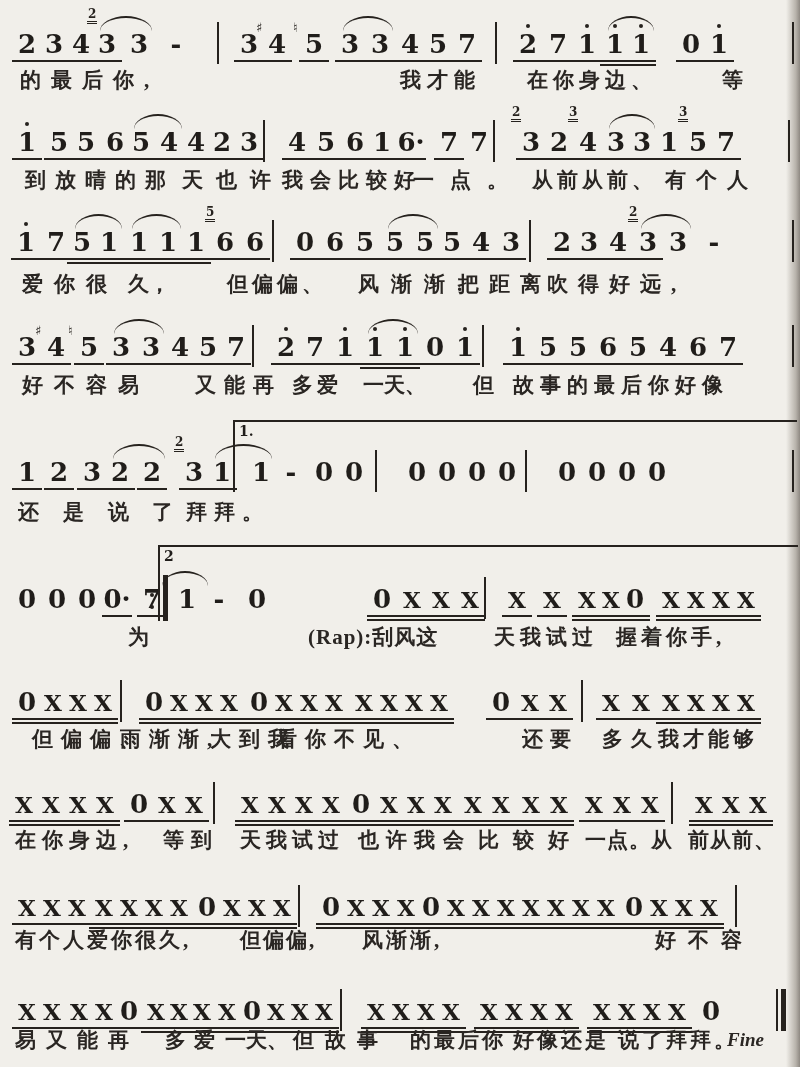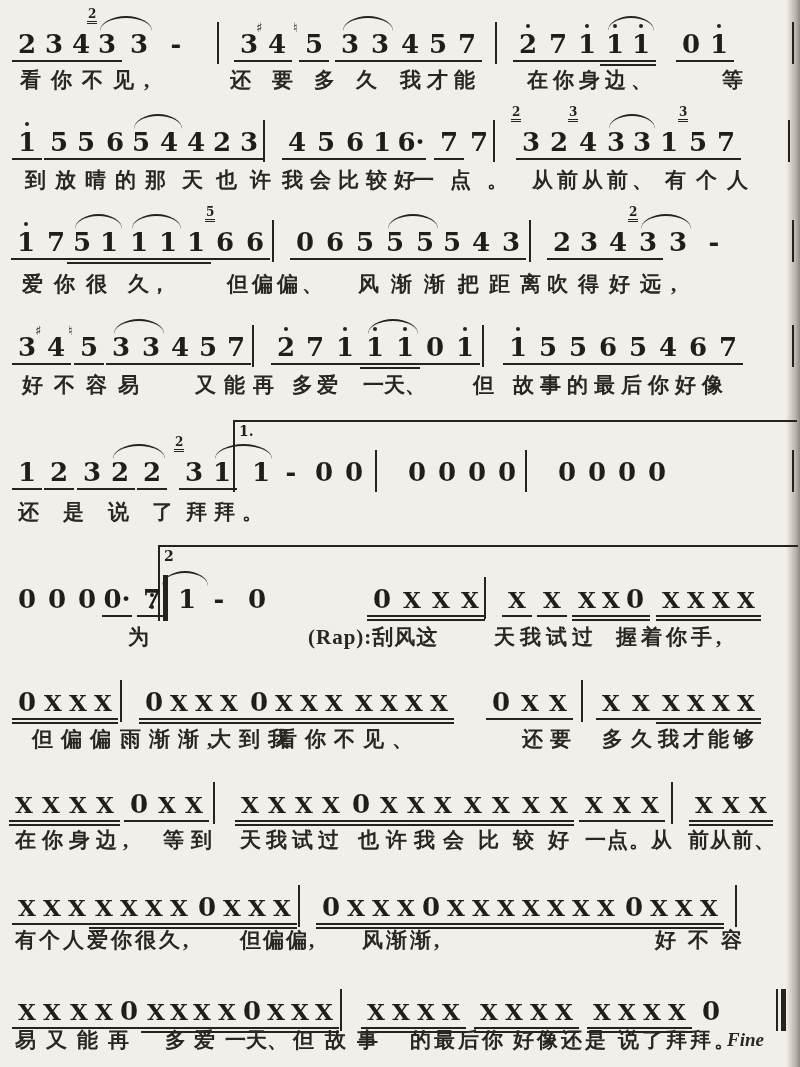--- a/index.html
+++ b/index.html
@@ -75,22 +75,21 @@
       <div class="note" style="left: 544px; top: 30px;">7<div class="ul" style="top: 30px;"></div></div>
       <div class="note" style="left: 573px; top: 30px;">1<div class="ul" style="top: 30px;"></div><div class="dotA"></div></div>
       <div class="note" style="left: 601px; top: 30px;">1<div class="ul" style="top: 30px;"></div><div class="ul" style="top: 34px;"></div><div class="dotA"></div></div>
       <div class="note" style="left: 627px; top: 30px;">1<div class="ul" style="top: 30px;"></div><div class="ul" style="top: 34px;"></div><div class="dotA"></div></div>
       <div class="note" style="left: 677px; top: 30px;">0<div class="ul" style="top: 30px;"></div></div>
       <div class="note" style="left: 705px; top: 30px;">1<div class="ul" style="top: 30px;"></div><div class="dotA"></div></div>
       <div class="bar" style="left: 792px; top: 22px; height: 42px;"></div>
       <div class="tie" style="left: 100px; top: 16px; width: 52px;"></div>
       <div class="tie" style="left: 343px; top: 16px; width: 50px;"></div>
       <div class="tie" style="left: 608px; top: 16px; width: 46px;"></div>
-      <div class="lyr" style="left: 20px; top: 68px; letter-spacing: 10px;">看你不见,</div>
-      <div class="lyr" style="left: 230px; top: 68px; letter-spacing: 21px;">还要多久</div>
+      <div class="lyr" style="left: 20px; top: 68px; letter-spacing: 10px;">的最后你,</div>
       <div class="lyr" style="left: 400px; top: 68px; letter-spacing: 6px;">我才能</div>
       <div class="lyr" style="left: 527px; top: 68px; letter-spacing: 5px;">在你身边、</div>
       <div class="lyr" style="left: 722px; top: 68px;">等</div>
     </div>
     <div class="sys">
       <div class="note" style="left: 13px; top: 128px;">1<div class="ul" style="top: 30px;"></div><div class="dotA"></div></div>
       <div class="note" style="left: 45px; top: 128px;">5<div class="ul" style="top: 30px;"></div></div>
       <div class="note" style="left: 72px; top: 128px;">5<div class="ul" style="top: 30px;"></div></div>
       <div class="note" style="left: 101px; top: 128px;">6<div class="ul" style="top: 30px;"></div></div>
       <div class="note" style="left: 127px; top: 128px;">5<div class="ul" style="top: 30px;"></div></div>

